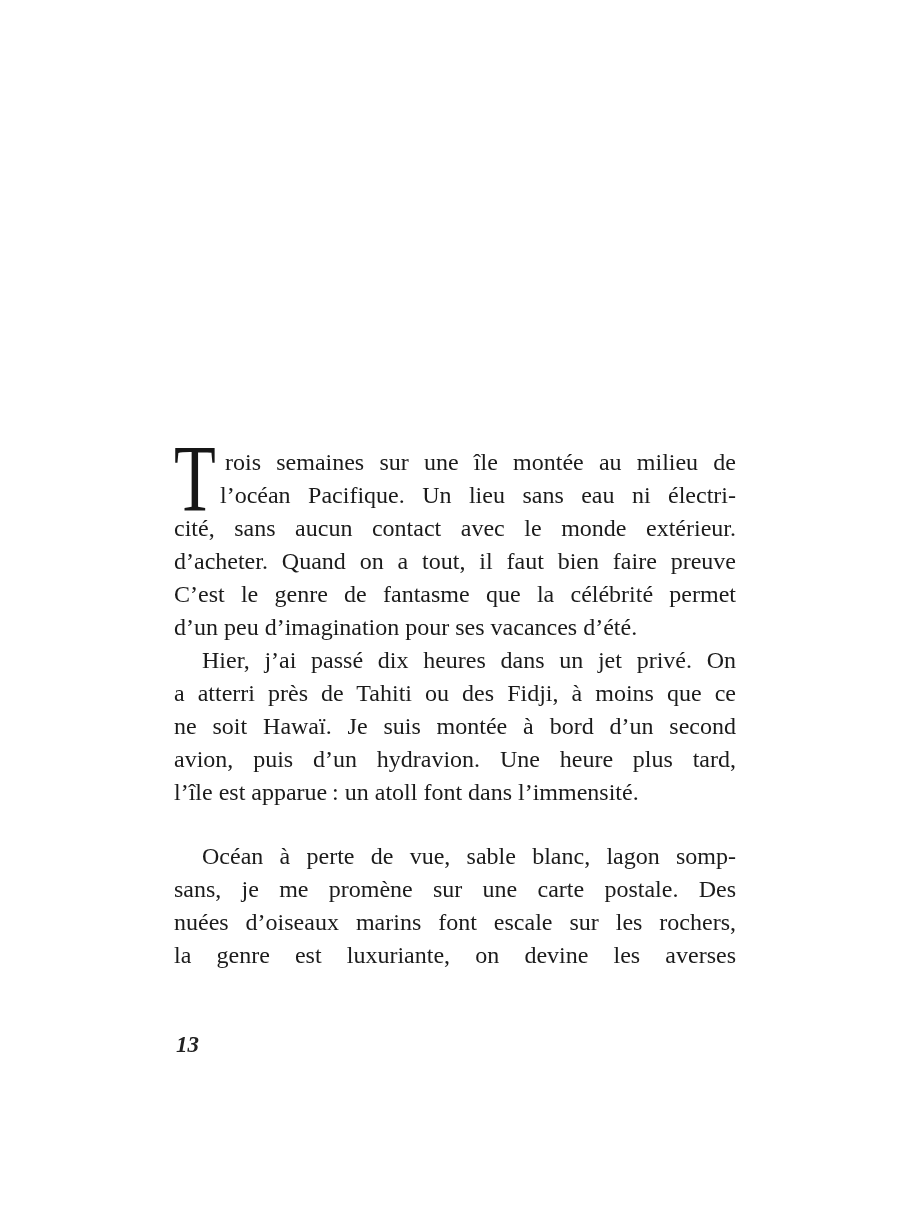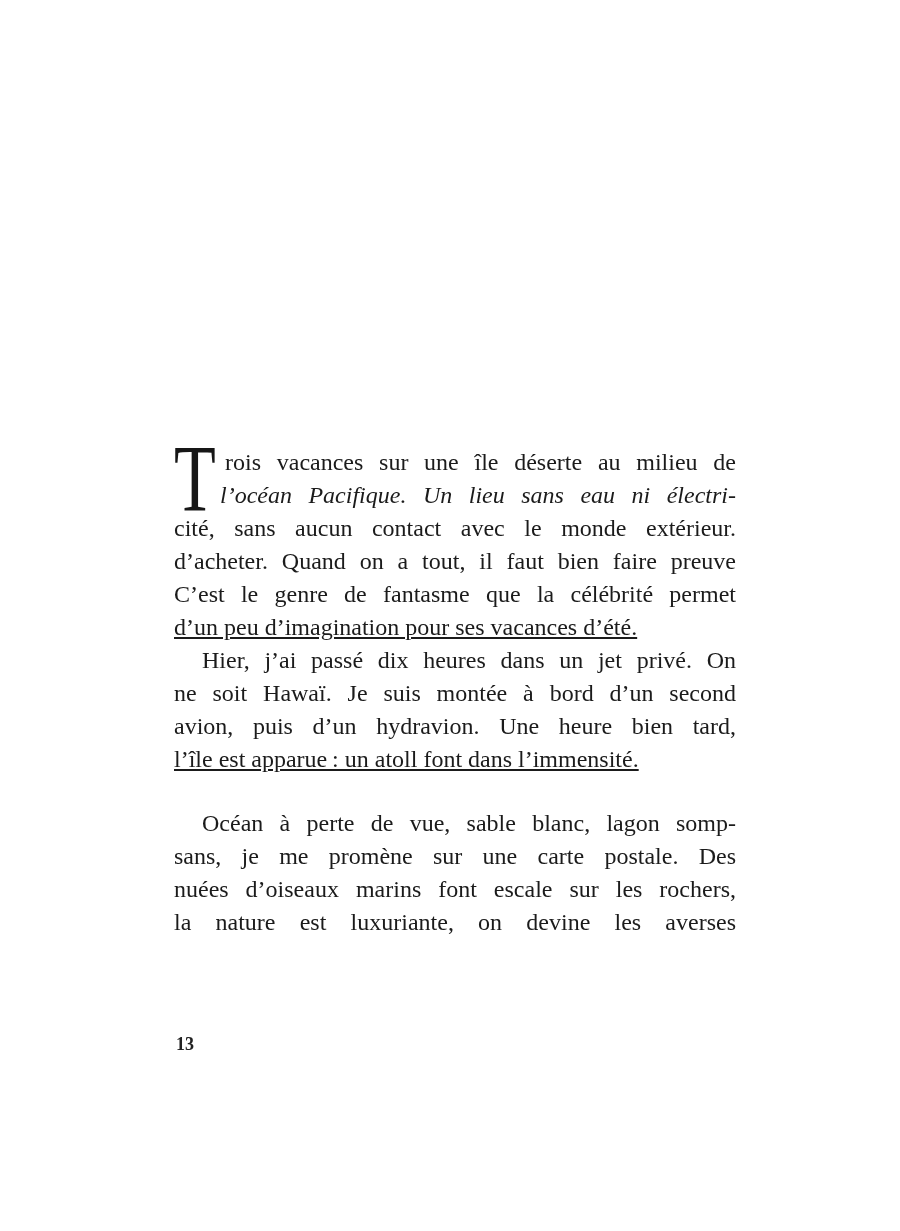--- a/index.html
+++ b/index.html
@@ -28,72 +28,73 @@
     height: 33px;
     text-align: justify;
     text-align-last: justify;
     text-justify: inter-word;
     white-space: nowrap;
     overflow: visible;
   }
   .line.natural {
     text-align: left;
     text-align-last: left;
-    text-decoration: underline;
   }
   .line.dc1 { padding-left: 51px; }
-  .line.dc2 { padding-left: 46px; font-style: italic; }
+  .line.dc2 { padding-left: 46px; }
   .line.indent { padding-left: 28px; }
   .para-gap { height: 31px; }
   .dropcap {
     position: absolute;
     left: 0;
     top: -14px;
     font-size: 95px;
     line-height: 1;
     display: inline-block;
     transform: scaleX(0.72);
     transform-origin: 0 0;
     color: #161616;
   }
   .pagenum {
     position: absolute;
     left: 176px;
     top: 1028px;
-    font-size: 18px;
+    font-size: 23px;
     line-height: 33px;
+    font-style: italic;
     font-weight: 700;
     color: #222222;
   }
 </style>
 </head>
 <body>
 
 <div class="page">
 
   <div class="textblock">
 
     <span class="dropcap">T</span>
 
-    <div class="line dc1">rois vacances sur une île déserte au milieu de</div>
+    <div class="line dc1">rois semaines sur une île montée au milieu de</div>
     <div class="line dc2">l’océan Pacifique. Un lieu sans eau ni électri-</div>
     <div class="line">cité, sans aucun contact avec le monde extérieur.</div>
     <div class="line">d’acheter. Quand on a tout, il faut bien faire preuve</div>
     <div class="line">C’est le genre de fantasme que la célébrité permet</div>
     <div class="line natural">d’un peu d’imagination pour ses vacances d’été.</div>
 
     <div class="line indent">Hier, j’ai passé dix heures dans un jet privé. On</div>
+    <div class="line">a atterri près de Tahiti ou des Fidji, à moins que ce</div>
     <div class="line">ne soit Hawaï. Je suis montée à bord d’un second</div>
-    <div class="line">avion, puis d’un hydravion. Une heure bien tard,</div>
+    <div class="line">avion, puis d’un hydravion. Une heure plus tard,</div>
     <div class="line natural">l’île est apparue : un atoll font dans l’immensité.</div>
 
     <div class="para-gap"></div>
 
     <div class="line indent">Océan à perte de vue, sable blanc, lagon somp-</div>
     <div class="line">sans, je me promène sur une carte postale. Des</div>
     <div class="line">nuées d’oiseaux marins font escale sur les rochers,</div>
-    <div class="line">la nature est luxuriante, on devine les averses</div>
+    <div class="line">la genre est luxuriante, on devine les averses</div>
 
   </div>
 
   <div class="pagenum">13</div>
 
 </div>
 
 </body></html>

